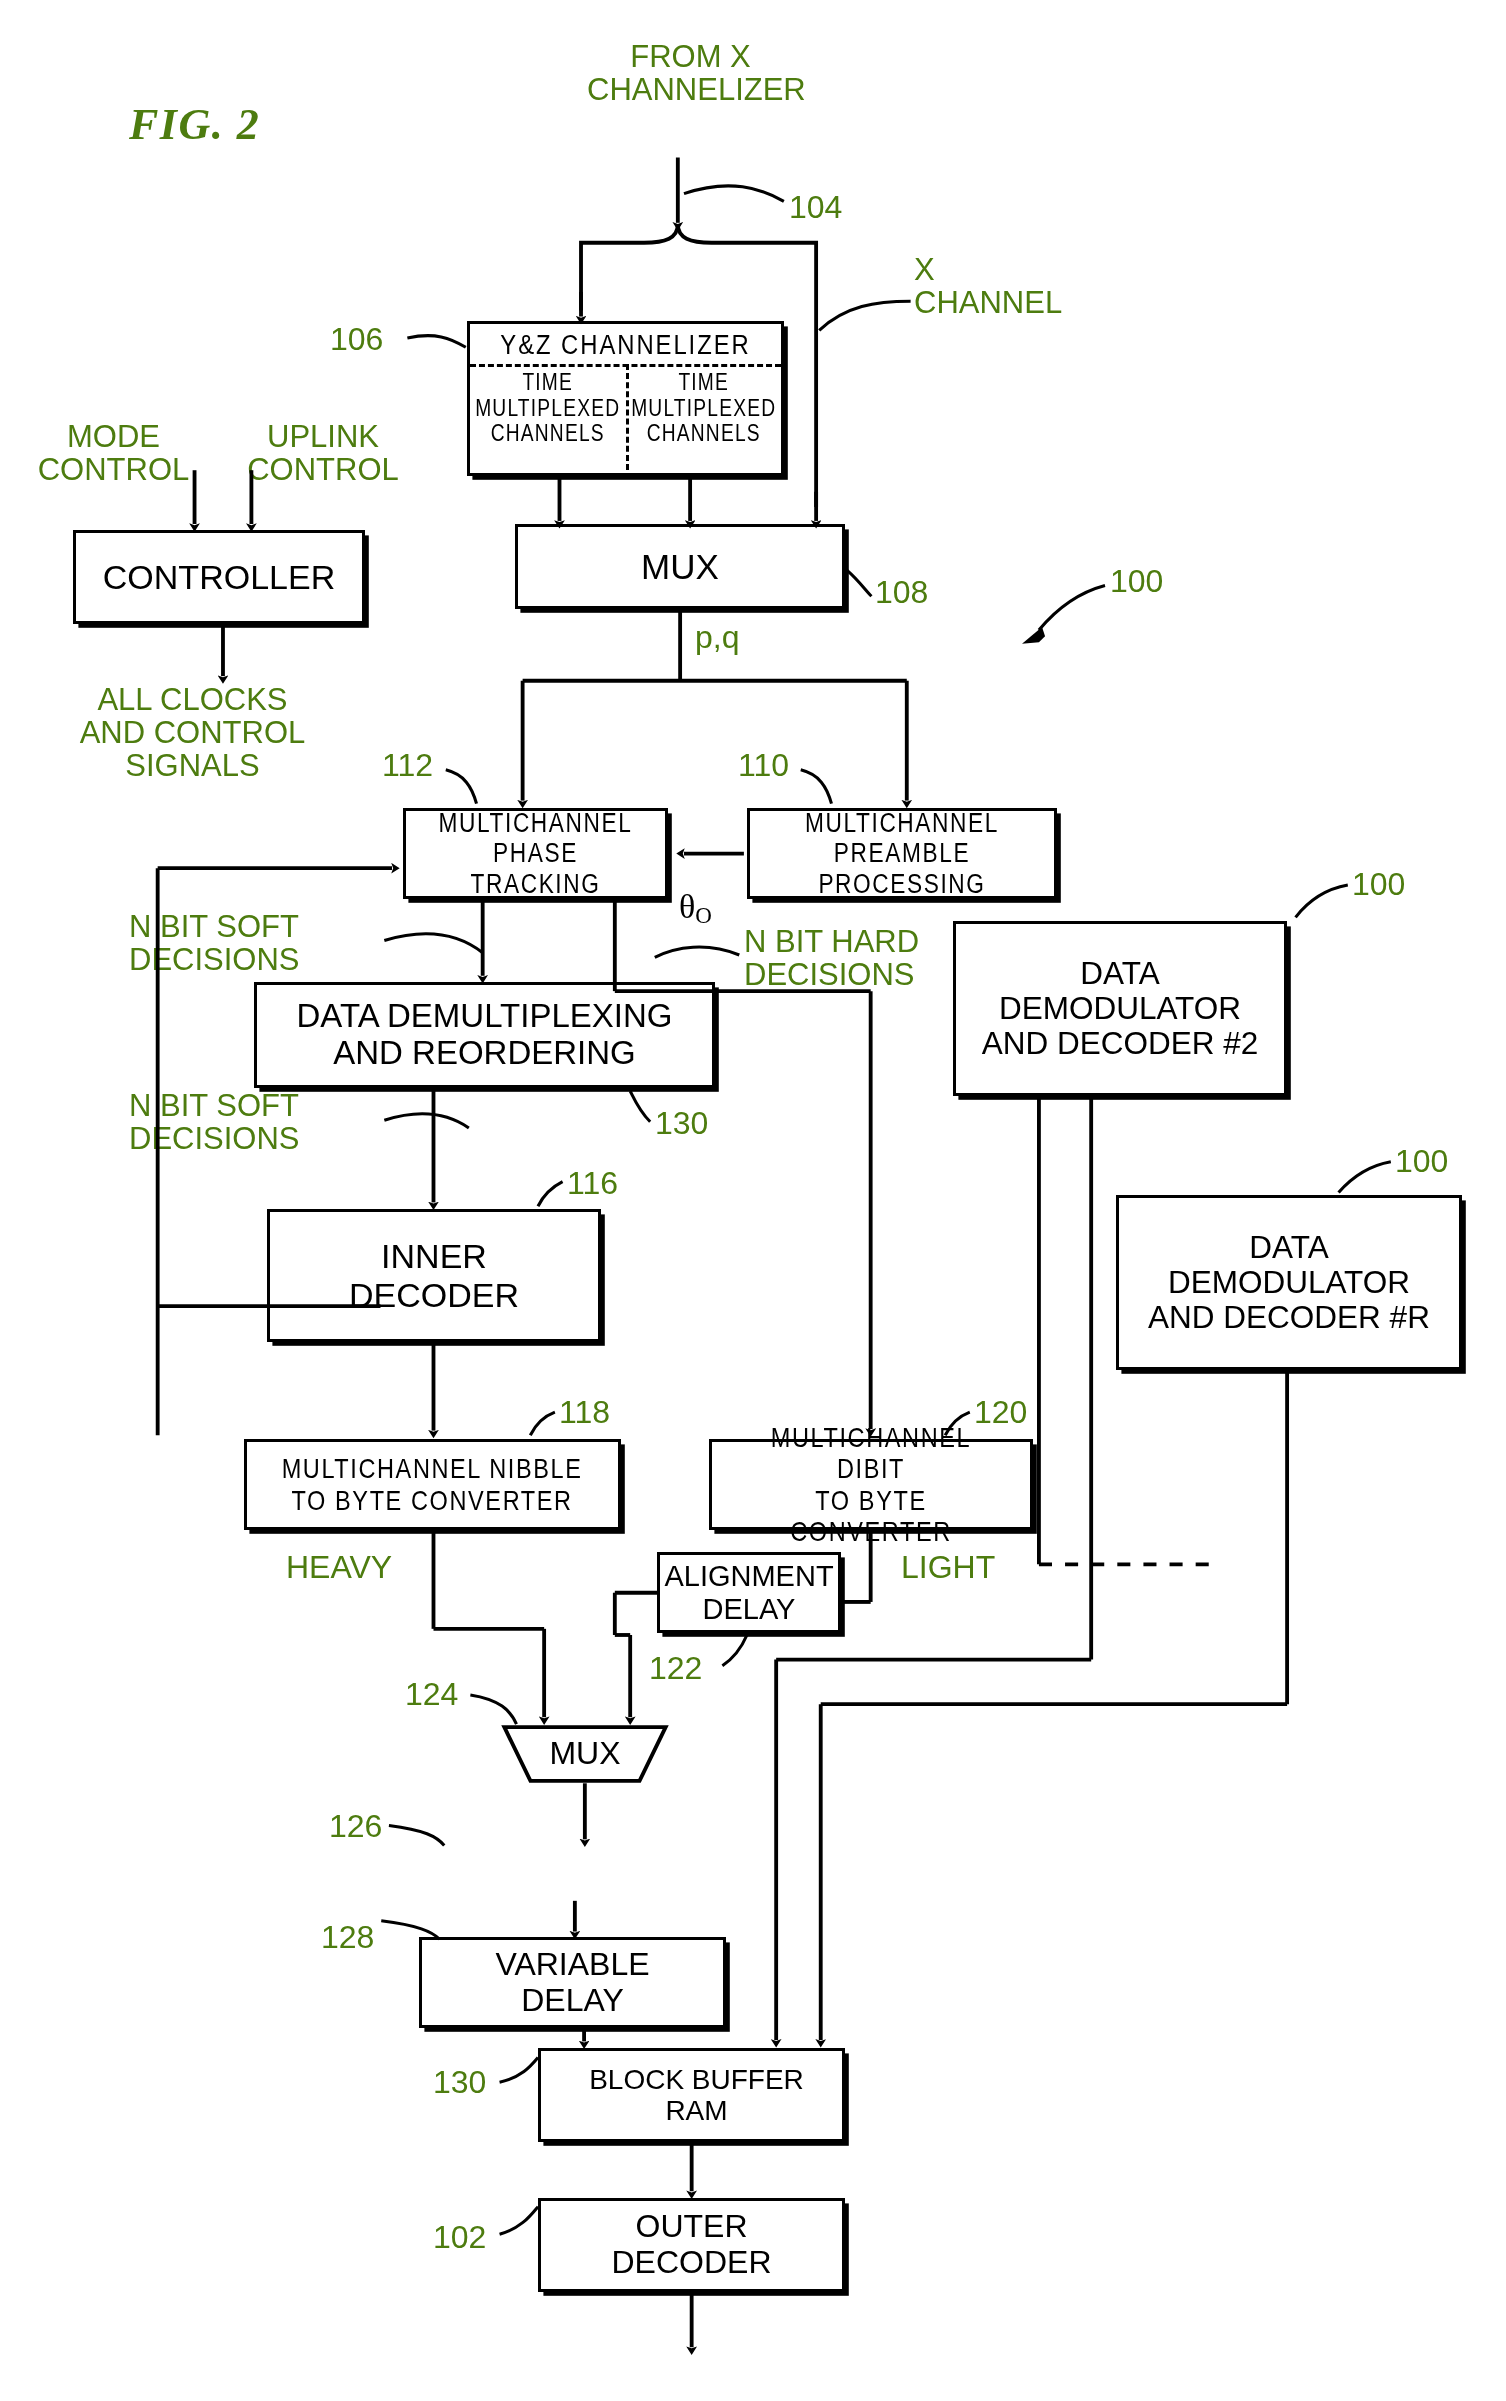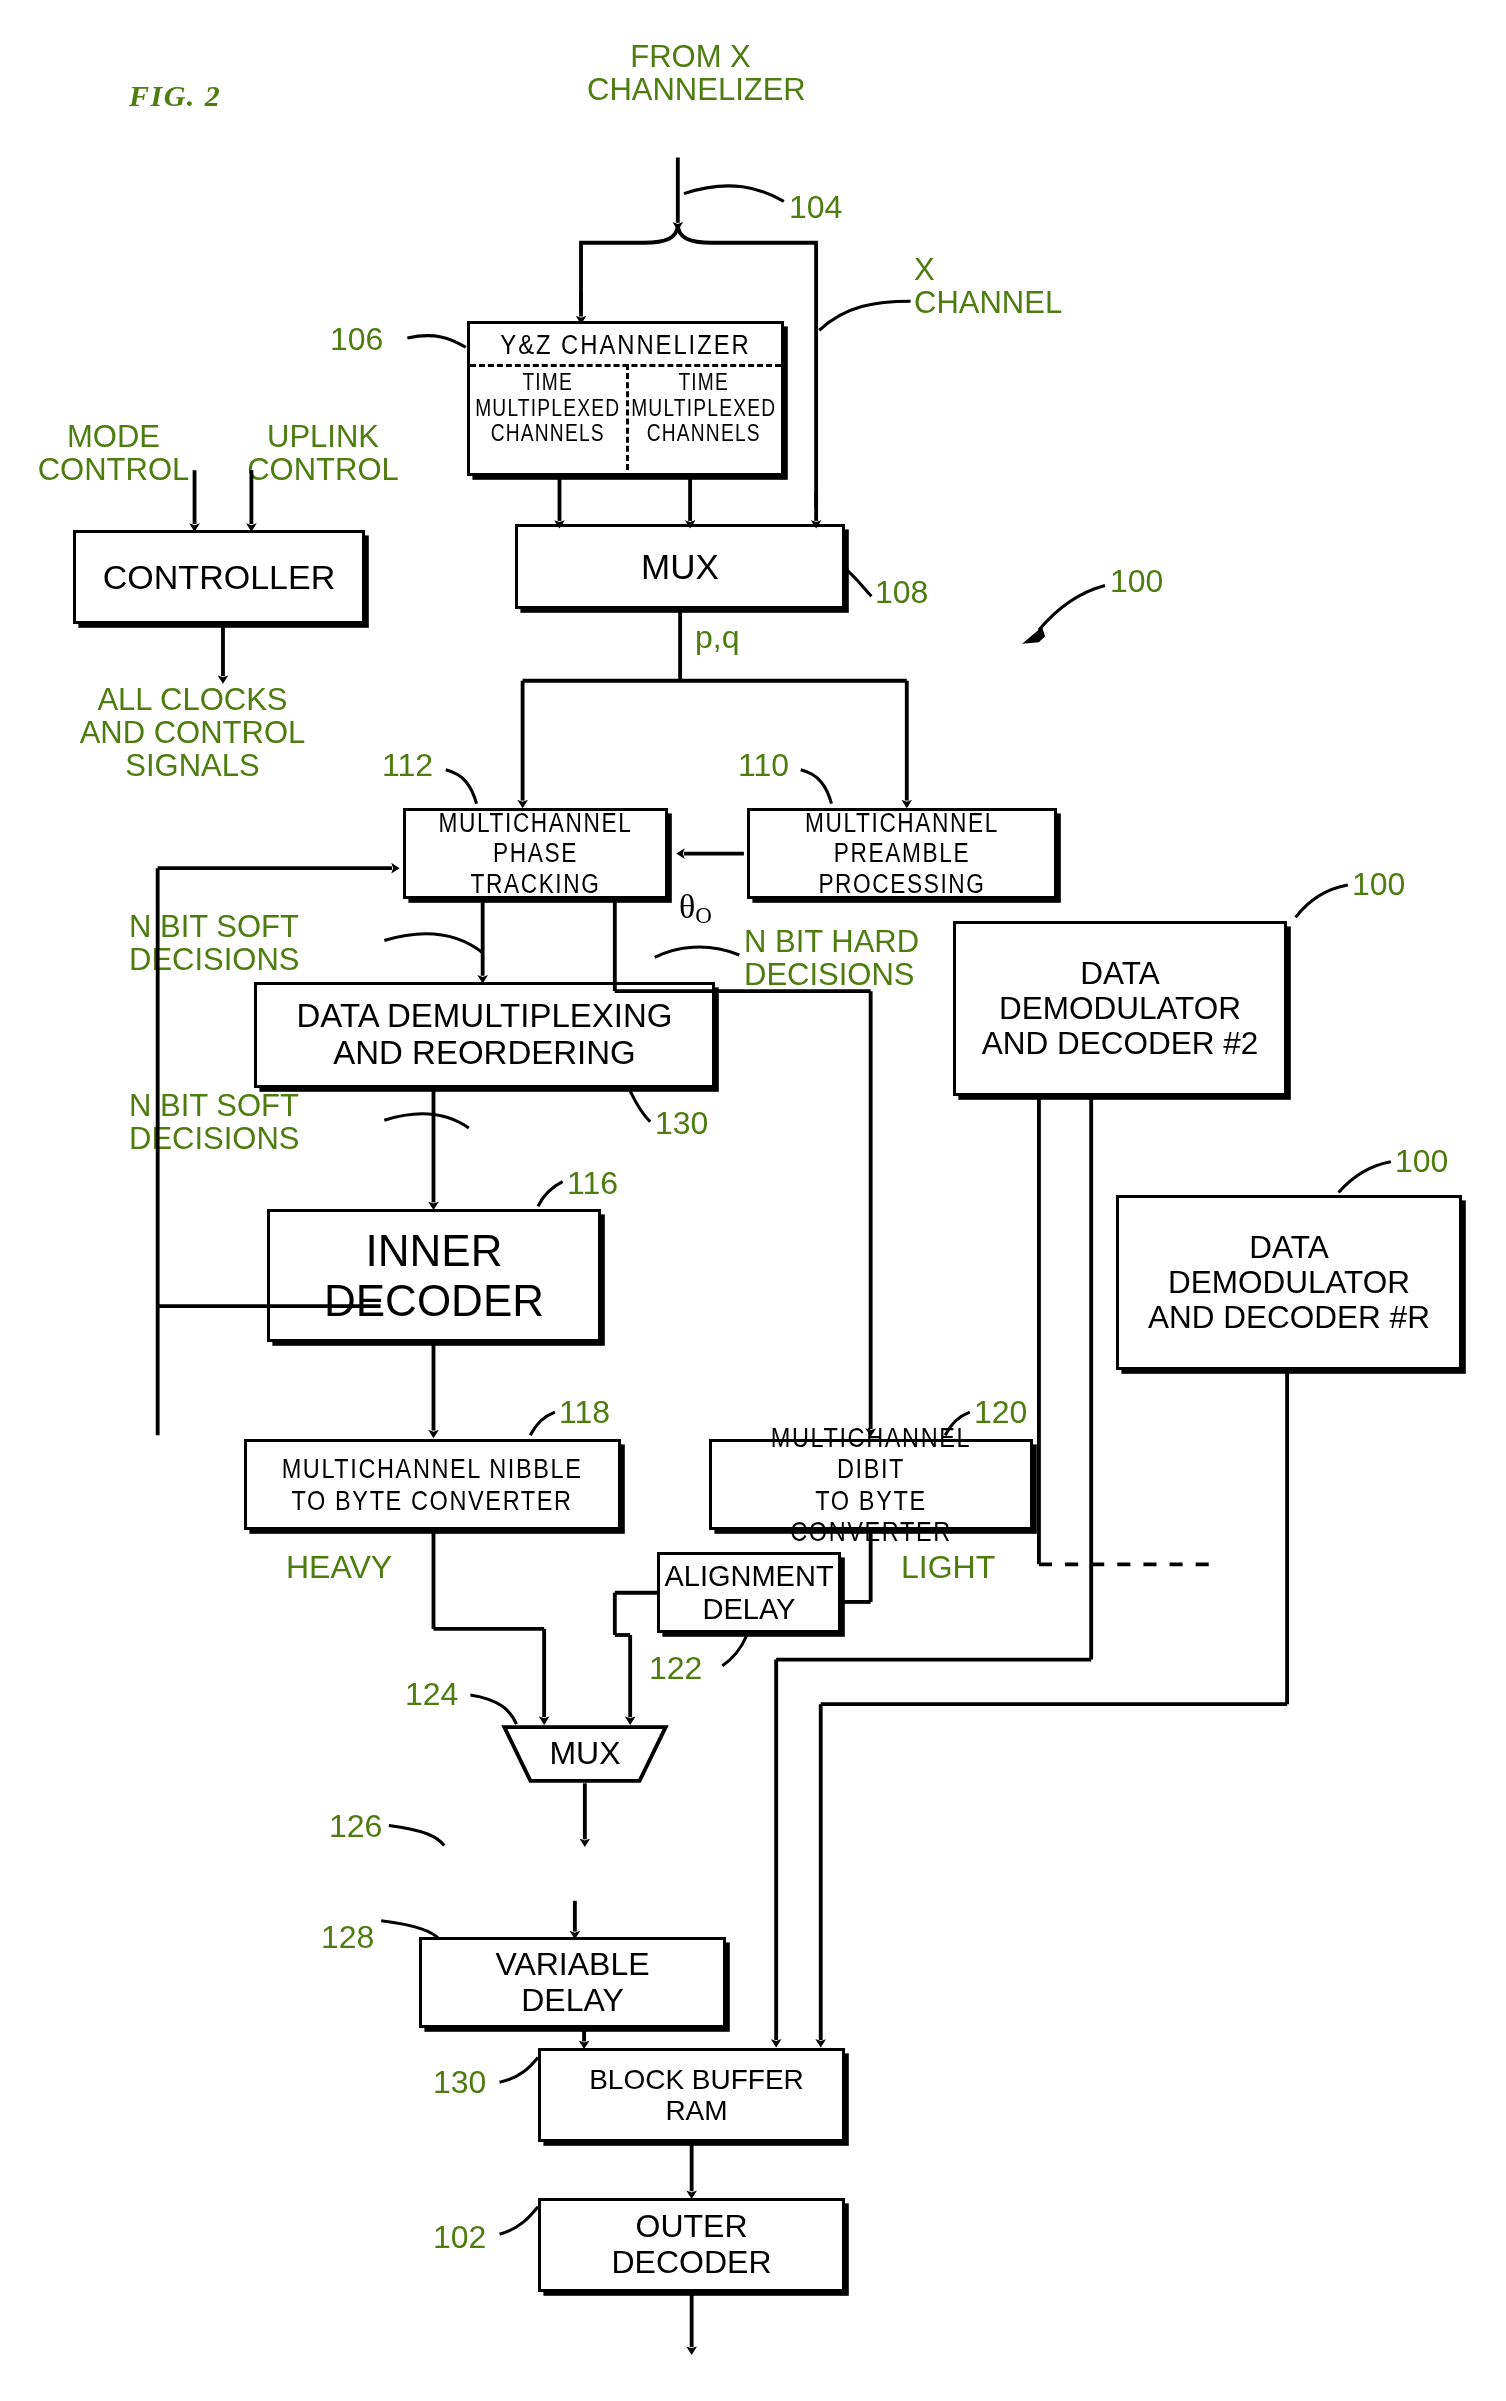--- a/index.html
+++ b/index.html
@@ -9,21 +9,21 @@
     background:#fff;
     font-family:"Liberation Sans", sans-serif;
     color:#000;
     overflow:hidden;
   }
   
   .txt{position:absolute;white-space:pre;line-height:1.06;color:#4d7c0f;}
   .figlabel{
     font-family:"Liberation Serif", serif;
     font-style:italic;font-weight:700;
-    font-size:30px;letter-spacing:1.5px;
+    font-size:44px;letter-spacing:1.5px;margin-top:22px;
   }
   .ref{font-size:32px;font-weight:400;letter-spacing:0px;}
   .sig{font-size:31px;font-weight:400;text-align:center;}
   
   .box{
     position:absolute;
     border:3.1px solid #000;
     background:#fff;
     box-sizing:border-box;
     box-shadow:4.6px 4.6px 0 -0.8px #000;
@@ -146,21 +146,21 @@
 
   <div class="txt ref" style="left:1395px;top:1145px;">100</div>
   <div class="box" id="demodR" style="left:1116px;top:1195px;width:346px;height:175px;">
     <div class="lbl" style="font-size:31.5px;">DATA
 DEMODULATOR
 AND DECODER #R</div>
   </div>
 
   <div class="txt ref" style="left:567px;top:1167px;">116</div>
   <div class="box" id="inner-decoder" style="left:267px;top:1209px;width:334px;height:133px;">
-    <div class="lbl" style="font-size:44px;">INNER
+    <div class="lbl" style="font-size:34px;">INNER
 DECODER</div>
   </div>
 
   <div class="txt ref" style="left:559px;top:1396px;">118</div>
   <div class="txt ref" style="left:974px;top:1396px;">120</div>
 
   <div class="box cond" id="nibble" style="left:244px;top:1439px;width:377px;height:91px;">
     <div class="lbl" style="font-size:28px;">MULTICHANNEL NIBBLE
 TO BYTE CONVERTER</div>
   </div>

